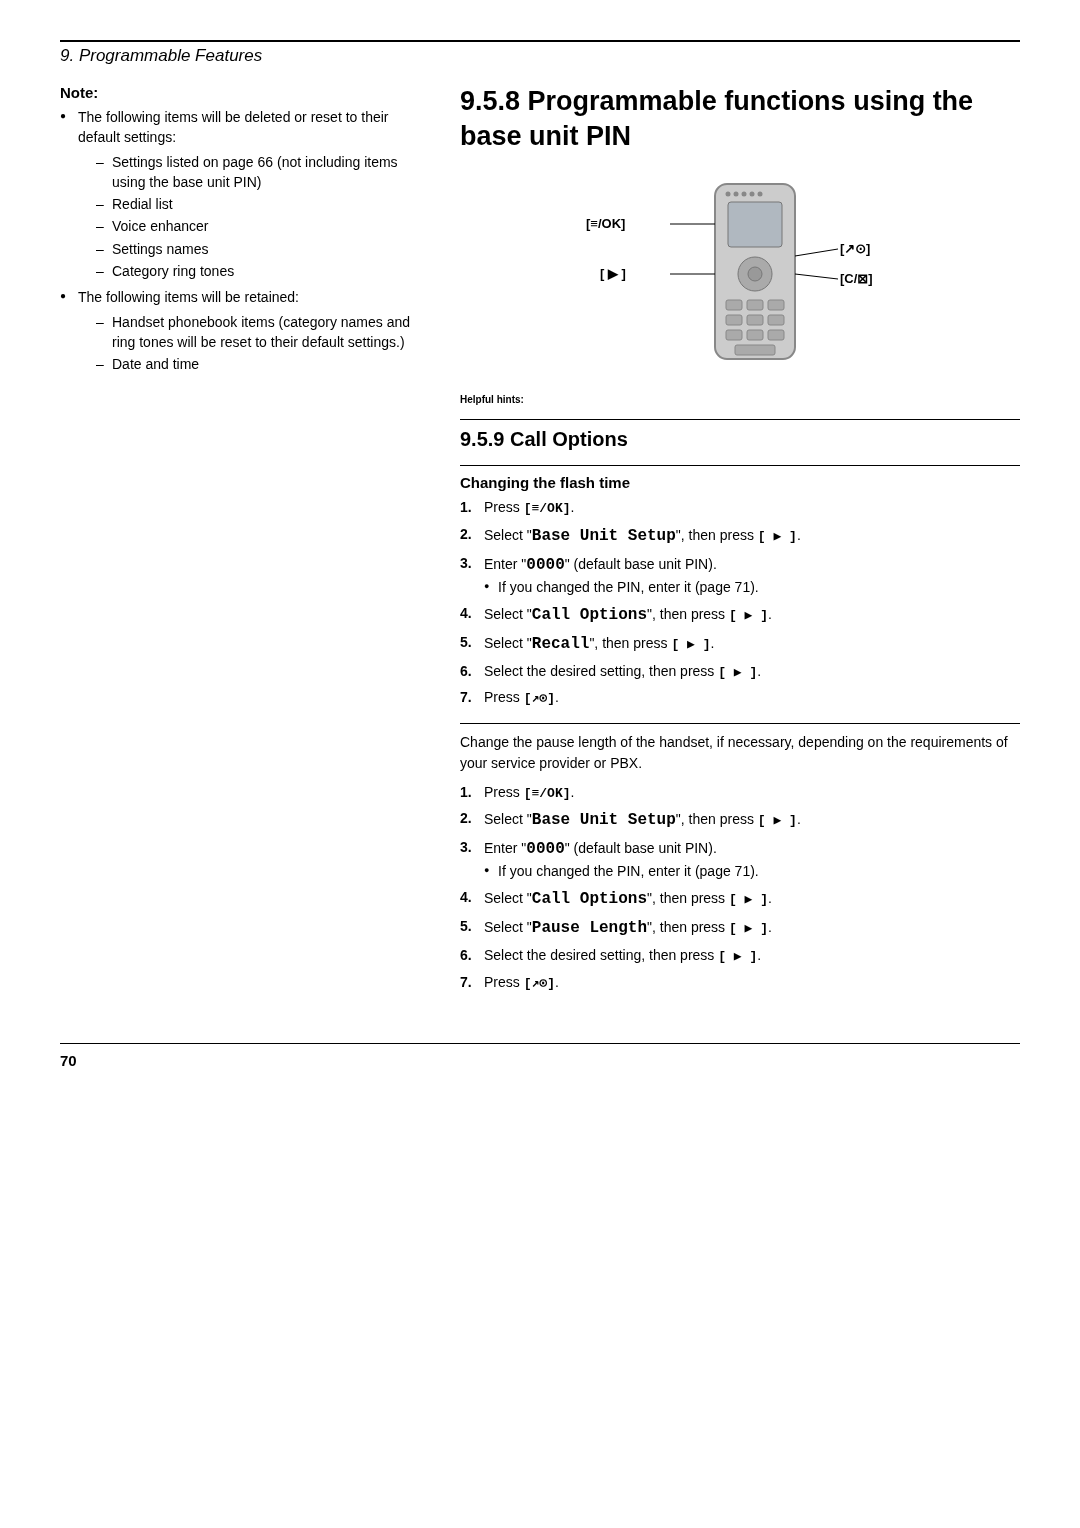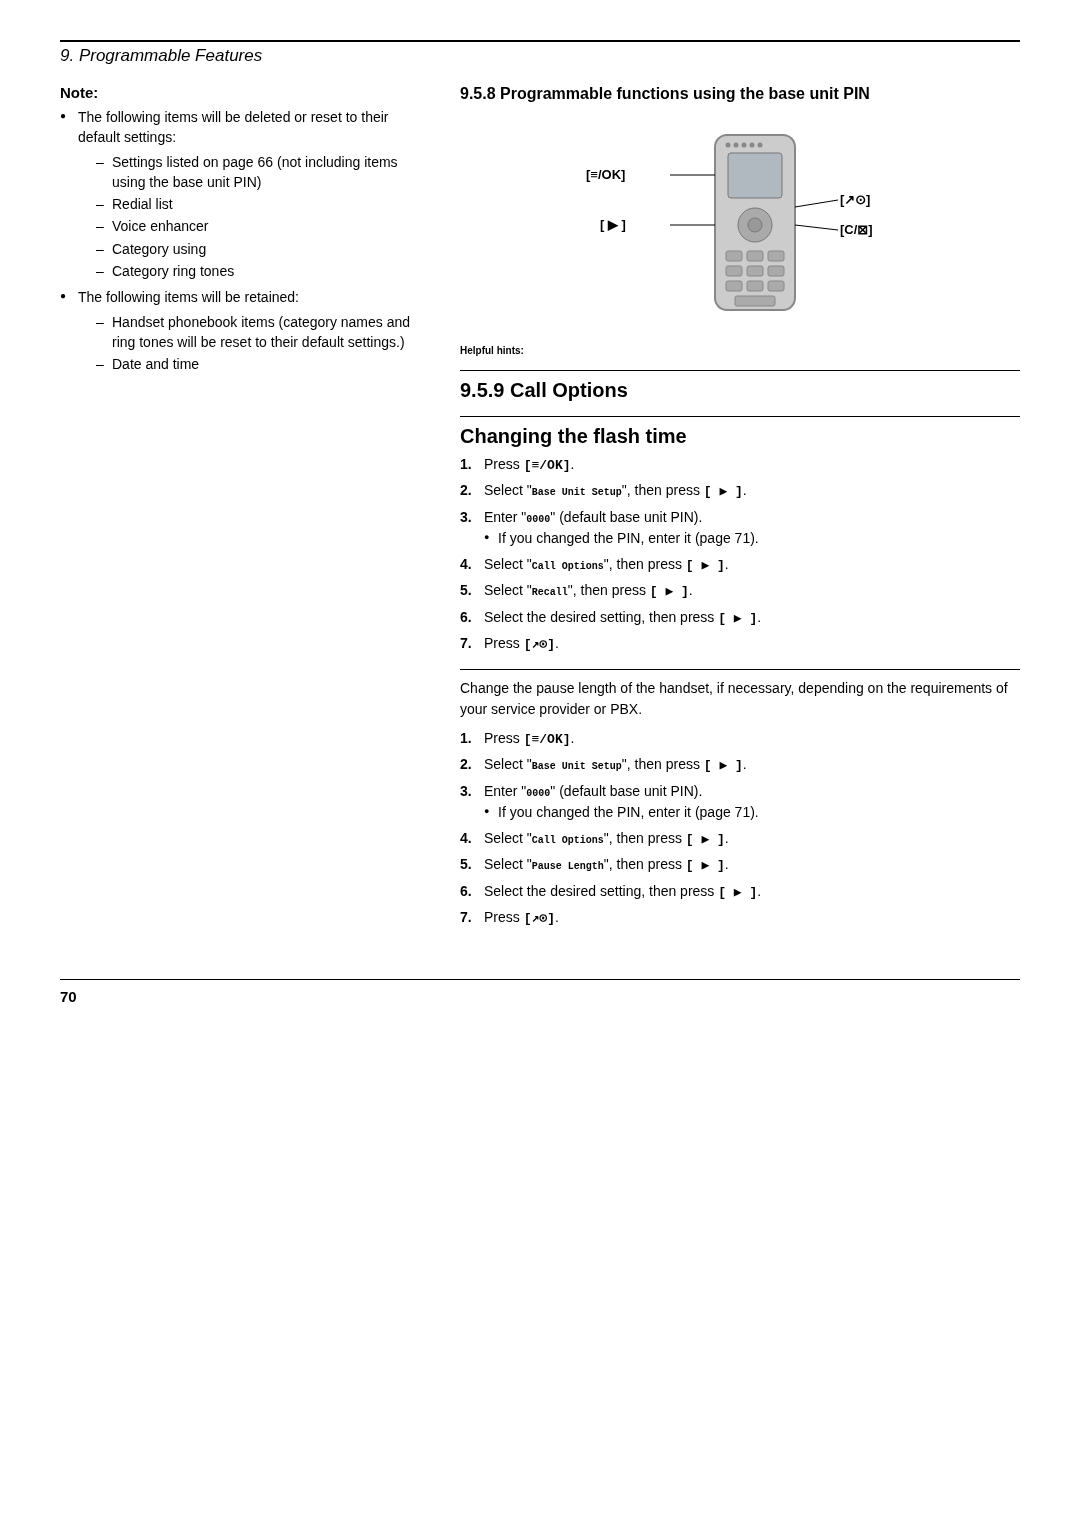--- a/index.html
+++ b/index.html
@@ -80,21 +80,21 @@
       padding-left: 16px;
       position: relative;
     }
     .sub-list li::before {
       content: '–';
       position: absolute;
       left: 0;
     }
     
     .section-title {
-      font-size: 16px;
+      font-size: 27px;
       font-weight: bold;
       margin-bottom: 20px;
       line-height: 1.3;
     }
     
     .phone-diagram {
       display: flex;
       justify-content: center;
       align-items: center;
       margin-bottom: 20px;
@@ -127,21 +127,21 @@
       margin: 14px 0 8px 0;
     }
     .subsection-title {
       font-size: 20px;
       font-weight: bold;
       margin-bottom: 10px;
     }
     
     .subheading {
       font-weight: bold;
-      font-size: 20px;
+      font-size: 15px;
       margin-bottom: 6px;
     }
     .body-text {
       font-size: 14px;
       line-height: 1.5;
       margin-bottom: 8px;
     }
     
     .numbered-list {
       list-style: none;
@@ -168,21 +168,21 @@
     .numbered-list > li .sub-bullet::before {
       content: '●';
       position: absolute;
       left: 0;
       font-size: 9px;
       top: 3px;
     }
     code, .mono {
       font-family: 'Courier New', Courier, monospace;
       font-weight: bold;
-      font-size: 10px;
+      font-size: 16px;
     }
     
     .footer-rule {
       border: none;
       border-top: 1.5px solid #000;
       margin-top: 40px;
       margin-bottom: 8px;
     }
     .footer-page {
       font-size: 15px;
@@ -207,21 +207,21 @@
 
     <div class="col-left">
       <div class="note-label">Note:</div>
       <ul class="bullet-list">
         <li>
           <span>The following items will be deleted or reset to their default settings:</span>
           <ul class="sub-list">
             <li>Settings listed on page 66 (not including items using the base unit PIN)</li>
             <li>Redial list</li>
             <li>Voice enhancer</li>
-            <li>Category using</li>
+            <li>Settings names</li>
             <li>Category ring tones</li>
           </ul>
         </li>
         <li>
           <span>The following items will be retained:</span>
           <ul class="sub-list">
             <li>Handset phonebook items (category names and ring tones will be reset to their default settings.)</li>
             <li>Date and time</li>
           </ul>
         </li>

